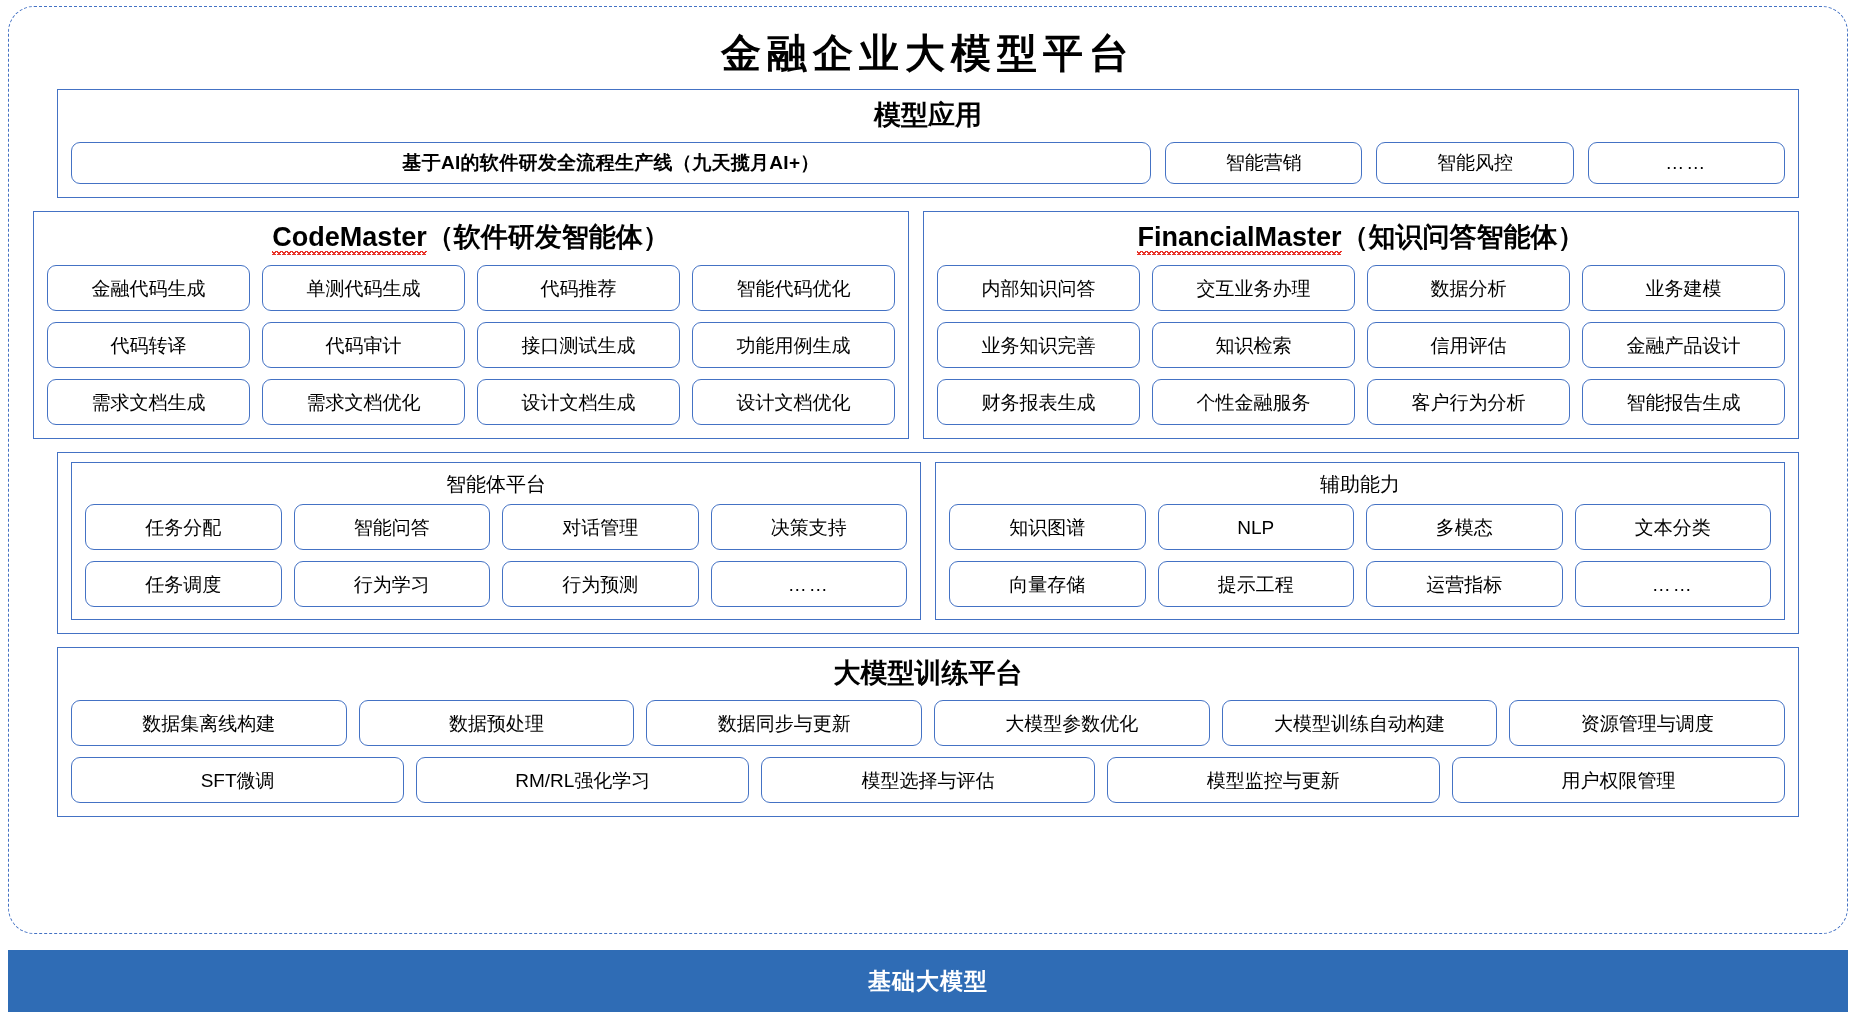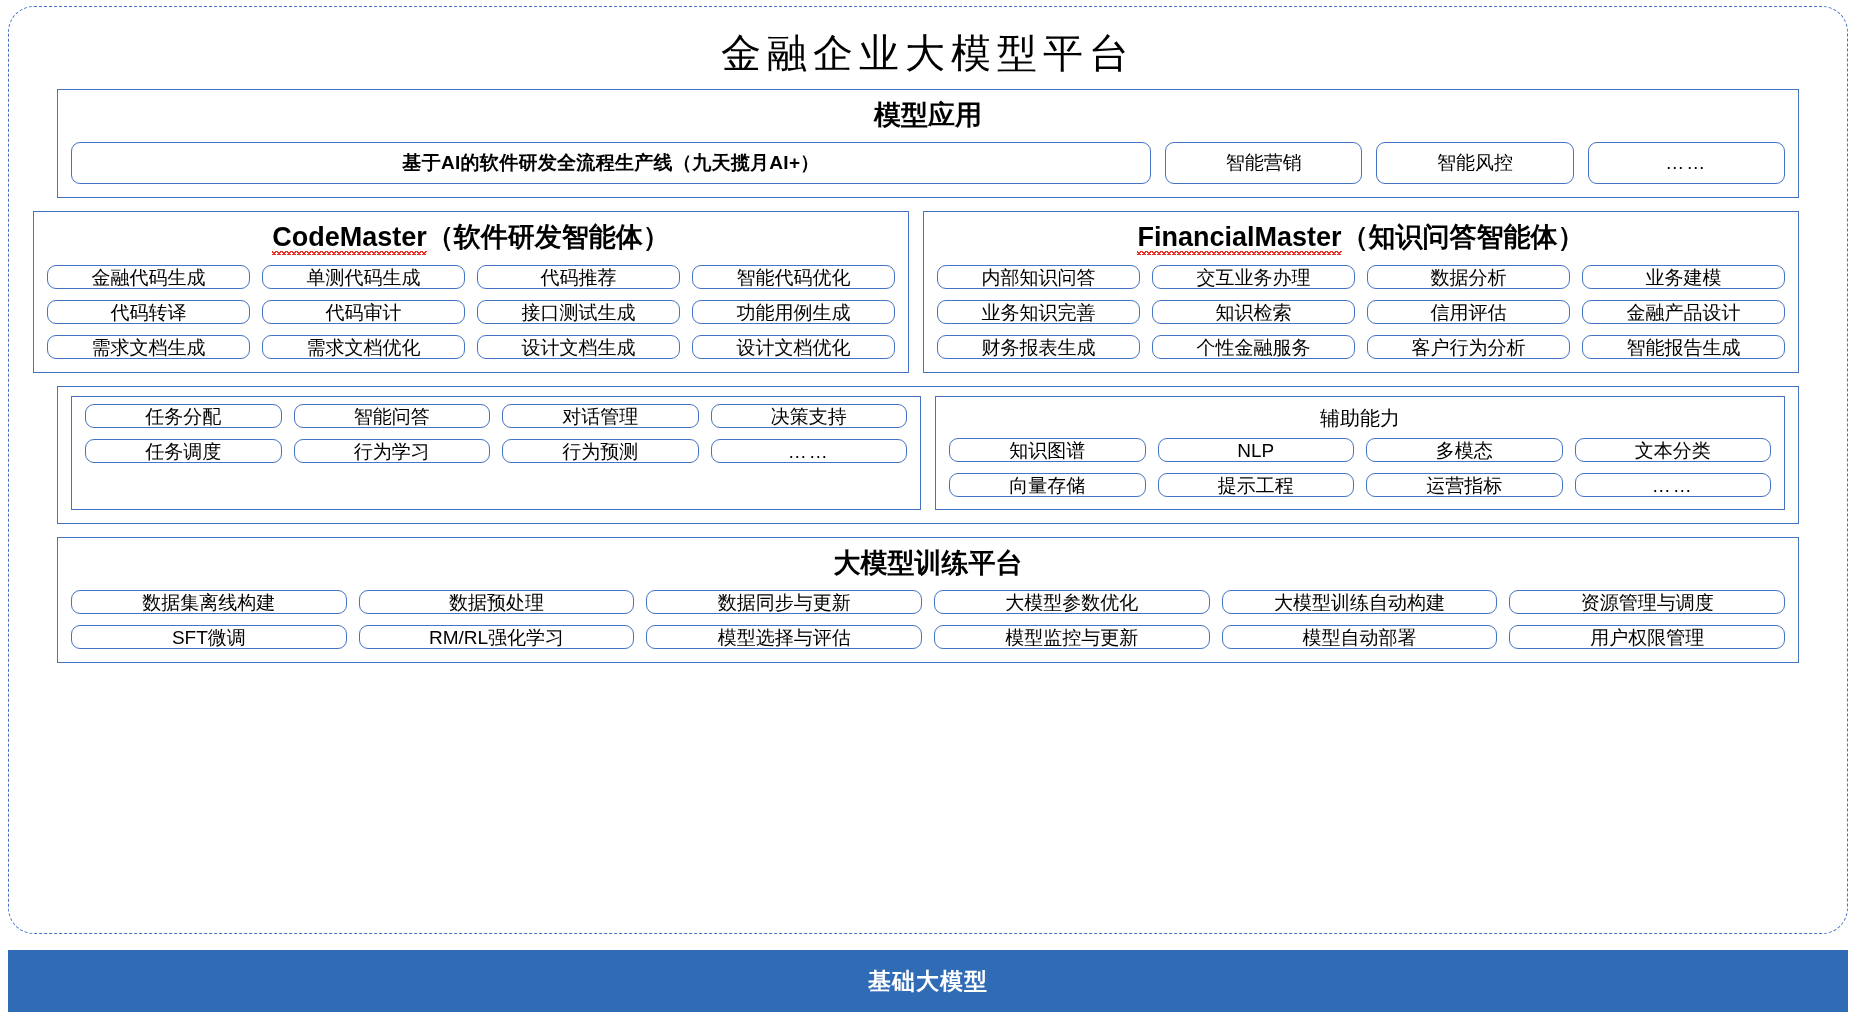--- a/index.html
+++ b/index.html
@@ -33,21 +33,21 @@
     border: 1.6px dashed #4472c4;
     border-radius: 26px;
     background: #ffffff;
     padding: 0;
   }
 
   
   .main-title {
     text-align: center;
     font-size: 40px;
-    font-weight: 400;
+    font-weight: 700;
     letter-spacing: 6px;
     color: #000000;
     margin-top: 24px;
     margin-bottom: 12px;
     font-family: "Liberation Serif", "DejaVu Serif", serif;
     line-height: 1.15;
   }
 
   
   .panel {
@@ -92,21 +92,21 @@
     background-size: 5px 5px;
     background-repeat: repeat-x;
   }
 
   
   .pill {
     box-sizing: border-box;
     border: 1.2px solid #4472c4;
     border-radius: 9px;
     background: #ffffff;
-    height: 24px;
+    height: 46px;
     display: flex;
     align-items: center;
     justify-content: center;
     font-size: 19px;
     color: #000000;
     white-space: nowrap;
     line-height: 1;
   }
 
   .pill.dots {
@@ -244,20 +244,21 @@
           <div class="pill">智能报告生成</div>
         </div>
       </div>
 
     </div>
 
     <div class="panel">
       <div class="inner-wrap">
 
         <div class="inner-panel">
+          <div class="panel-title sub">智能体平台</div>
           <div class="row">
             <div class="pill">任务分配</div>
             <div class="pill">智能问答</div>
             <div class="pill">对话管理</div>
             <div class="pill">决策支持</div>
           </div>
           <div class="row">
             <div class="pill">任务调度</div>
             <div class="pill">行为学习</div>
             <div class="pill">行为预测</div>
@@ -292,21 +293,20 @@
         <div class="pill">数据同步与更新</div>
         <div class="pill">大模型参数优化</div>
         <div class="pill">大模型训练自动构建</div>
         <div class="pill">资源管理与调度</div>
       </div>
       <div class="row">
         <div class="pill">SFT微调</div>
         <div class="pill">RM/RL强化学习</div>
         <div class="pill">模型选择与评估</div>
         <div class="pill">模型监控与更新</div>
-        <div class="pill">模型自动部署</div>
         <div class="pill">用户权限管理</div>
       </div>
     </div>
 
   </div>
 
   <div class="base-bar">
     <span>基础大模型</span>
   </div>
 

